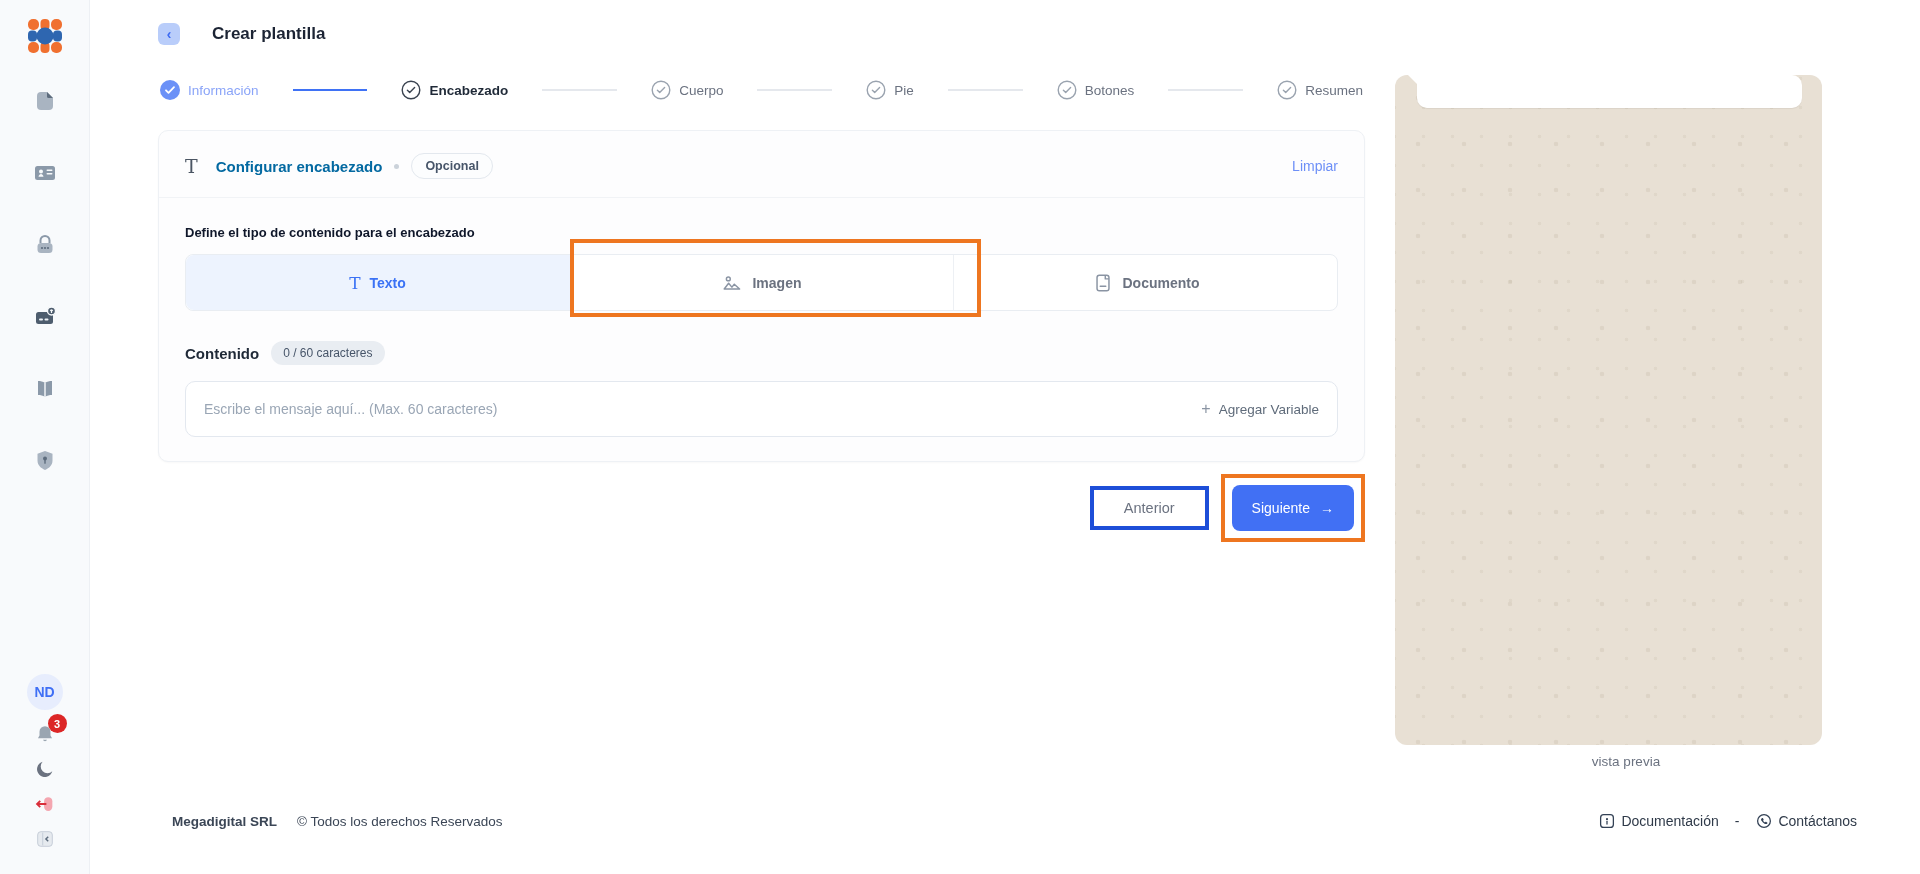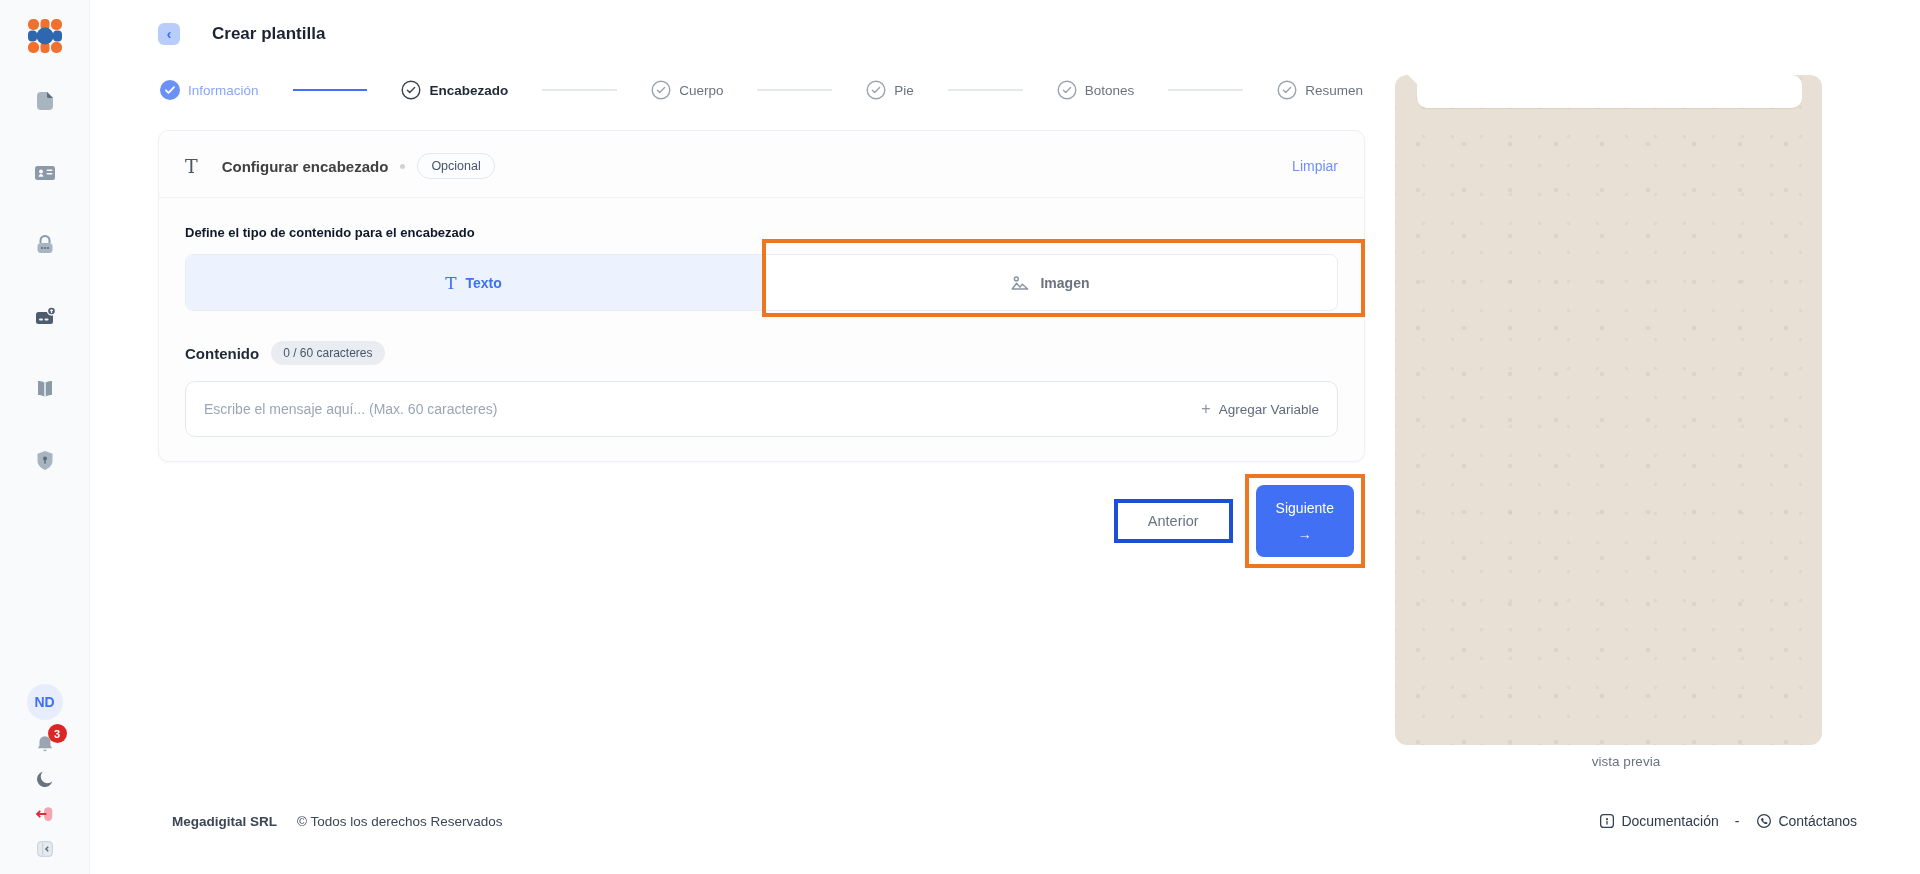--- a/index.html
+++ b/index.html
@@ -2,21 +2,21 @@
 <html><head>
 <meta charset="utf-8">
 <style>
   * { margin:0; padding:0; box-sizing:border-box; }
   html,body { width:1920px; height:874px; overflow:hidden; background:#ffffff;
     font-family:"Liberation Sans", sans-serif; color:#1f2937; }
   body { display:flex; }
 
   
   .sidebar { width:90px; flex-shrink:0; background:#f8fafc; border-right:1px solid #edf0f4;
-    display:flex; flex-direction:column; align-items:center; padding:14px 0 14px; }
+    display:flex; flex-direction:column; align-items:center; padding:14px 0 24px; }
   .logo-btn { width:44px; height:44px; margin-bottom:30px; cursor:pointer; }
   .nav-icons { display:flex; flex-direction:column; align-items:center; gap:46px; }
   .nav-icon { width:26px; height:26px; cursor:pointer; }
   .side-bottom { margin-top:auto; display:flex; flex-direction:column; align-items:center; gap:13px; }
   .avatar { width:36px; height:36px; border-radius:50%; background:#e7edfd; color:#3f6ff5;
     font-size:14px; font-weight:700; display:flex; align-items:center; justify-content:center; cursor:pointer; }
   .bell-wrap { position:relative; width:22px; height:22px; cursor:pointer; }
   .badge { position:absolute; top:-9px; right:-11px; min-width:19px; height:19px; border-radius:50%;
     background:#dc2626; color:#fff; font-size:11px; font-weight:700; display:flex; align-items:center;
     justify-content:center; }
@@ -43,24 +43,24 @@
   .step.current .step-label { color:#1f2937; font-weight:700; }
   .step.pending .step-label { color:#6b7280; font-weight:500; }
   .connector { flex:1; height:1.5px; background:#e5e8ed; margin:0 14px; }
   .connector.done { background:#3f72f5; height:2px; }
 
   
   .card { background:#fdfdfe; border:1px solid #eef1f5; border-radius:10px;
     box-shadow:0 1px 2px rgba(16,24,40,.03); }
   .card-header { display:flex; align-items:center; padding:22px 26px 18px; border-bottom:1px solid #f1f3f6; }
   .t-icon { font-family:"DejaVu Serif", serif; font-size:19px; color:#4b5563; font-weight:500; }
-  .card-title { margin-left:24px; font-size:15px; font-weight:700; color:#404040; }
+  .card-title { margin-left:18px; font-size:15px; font-weight:700; color:#0369a1; }
   .dot-sep { width:5px; height:5px; border-radius:50%; background:#cbd2da; margin:0 12px; }
   .optional-pill { border:1px solid #e3e8ee; background:#fcfdfe; border-radius:999px;
-    padding:5px 13px; font-size:12.5px; color:#475569; }
+    padding:5px 13px; font-size:12.5px; color:#475569;font-weight:bold; }
   .clear-link { margin-left:auto; color:#6d8ff7; font-size:14px; cursor:pointer; }
 
   .card-body { padding:22px 26px 24px; }
   .section-title { font-size:15px; font-weight:700; color:#1f2937; }
   .section-sub { font-size:13px; color:#0f172a; margin-top:5px;font-weight:bold; }
 
   .tabs { display:flex; margin-top:14px; border:1px solid #e9edf2; border-radius:8px; background:#fff; }
   .tab { flex:1; height:55px; display:flex; align-items:center; justify-content:center; gap:9px;
     font-size:14px; font-weight:700; color:#6b7280; cursor:pointer; border-right:1px solid #edf0f4;
     position:relative; }
@@ -83,21 +83,21 @@
 
   
   .actions-row { display:flex; justify-content:flex-end; align-items:center; margin-top:12px; gap:12px; }
   .annot { display:inline-flex; align-items:center; justify-content:center; }
   .annot-navy { border:4px solid #1d4ed8; padding:10px 30px; }
   .annot-orange-btn { border:4px solid #ee7620; padding:7px; }
   .btn-prev { background:none; border:none; color:#6b7280; font-size:14.5px; cursor:pointer;
     font-family:"Liberation Sans", sans-serif; }
   .btn-next { background:#4170f4; color:#fff; border:none; border-radius:8px; padding:15px 20px;
     font-size:14px; display:flex; align-items:center; gap:10px; cursor:pointer;
-    font-family:"Liberation Sans", sans-serif;flex-direction:column; }
+    font-family:"Liberation Sans", sans-serif; }
   .annot-imagen { position:absolute; inset:-16px -28px -7px 0px; border:4px solid #ee7620;
     pointer-events:none; }
 
   
   .preview-panel { margin-top:19px; width:427px; height:670px; border-radius:12px;
     background-color:#e8e0d4;
     background-image:
       radial-gradient(rgba(156,140,114,.14) 2px, transparent 2.6px),
       radial-gradient(rgba(156,140,114,.10) 1.6px, transparent 2.1px);
     background-size:46px 46px, 29px 29px;
@@ -297,20 +297,28 @@
               <span class="t-icon">T</span>
               <span>Texto</span>
             </div>
             <div class="tab">
               <svg width="22" height="22" viewBox="0 0 24 24">
                 <circle cx="8" cy="7.5" r="2.1" fill="none" stroke="#8a94a3" stroke-width="1.6"></circle>
                 <path d="M3.5 18.5l4.8-6.3 3.6 4.3 2.6-3.2 5.8 5.2z" fill="none" stroke="#8a94a3" stroke-width="1.6" stroke-linejoin="round"></path>
               </svg>
               <span>Imagen</span>
               <div class="annot-imagen"></div>
+            </div>
+            <div class="tab">
+              <svg width="22" height="22" viewBox="0 0 24 24">
+                <rect x="5.5" y="3.5" width="13" height="17" rx="2.5" fill="none" stroke="#8a94a3" stroke-width="1.6"></rect>
+                <path d="M9 15.5h6" stroke="#8a94a3" stroke-width="1.6" stroke-linecap="round"></path>
+                <path d="M14.5 3.5v4h4" fill="none" stroke="#8a94a3" stroke-width="1.6" stroke-linejoin="round"></path>
+              </svg>
+              <span>Documento</span>
             </div>
           </div>
 
           <div class="content-head">
             <span class="section-title">Contenido</span>
             <span class="char-pill">0 / 60 caracteres</span>
           </div>
 
           <div class="msg-input-wrap">
             <input class="msg-input" type="text" placeholder="Escribe el mensaje aquí... (Max. 60 caracteres)" style="">

